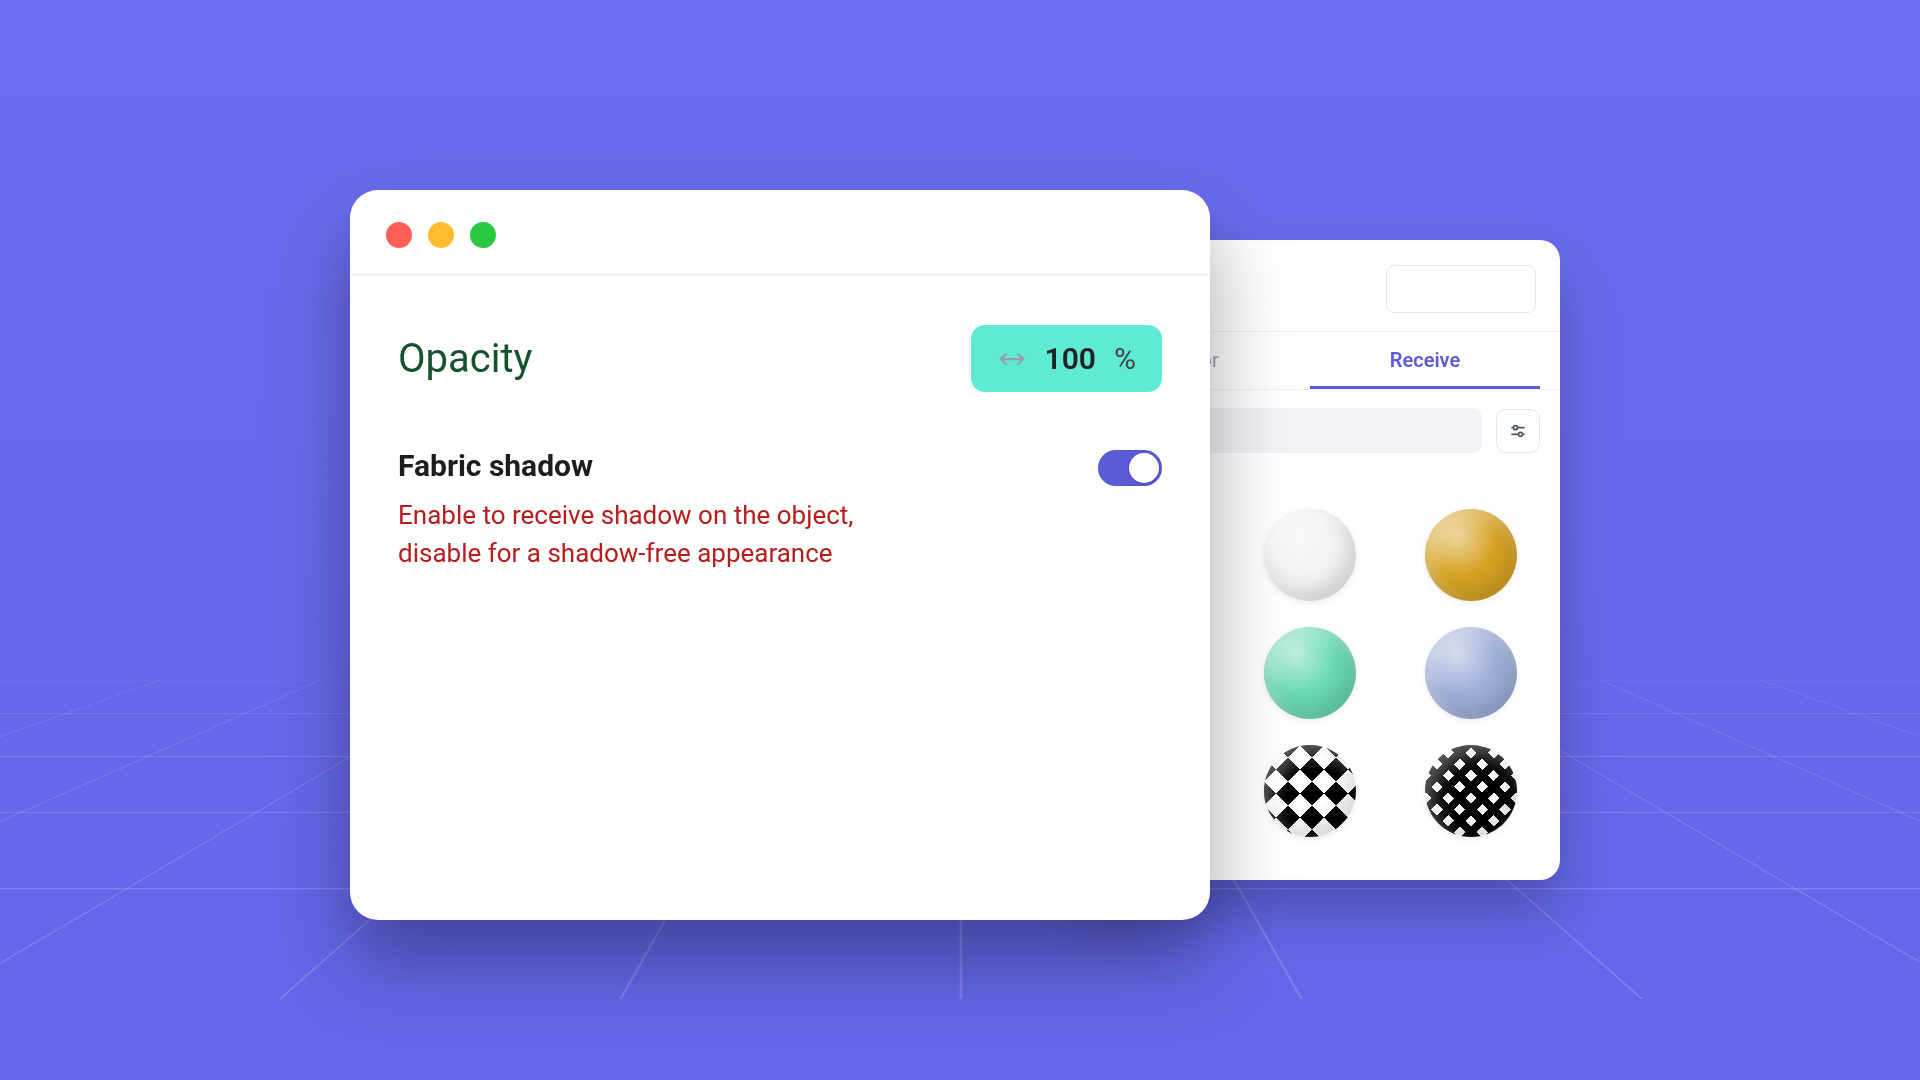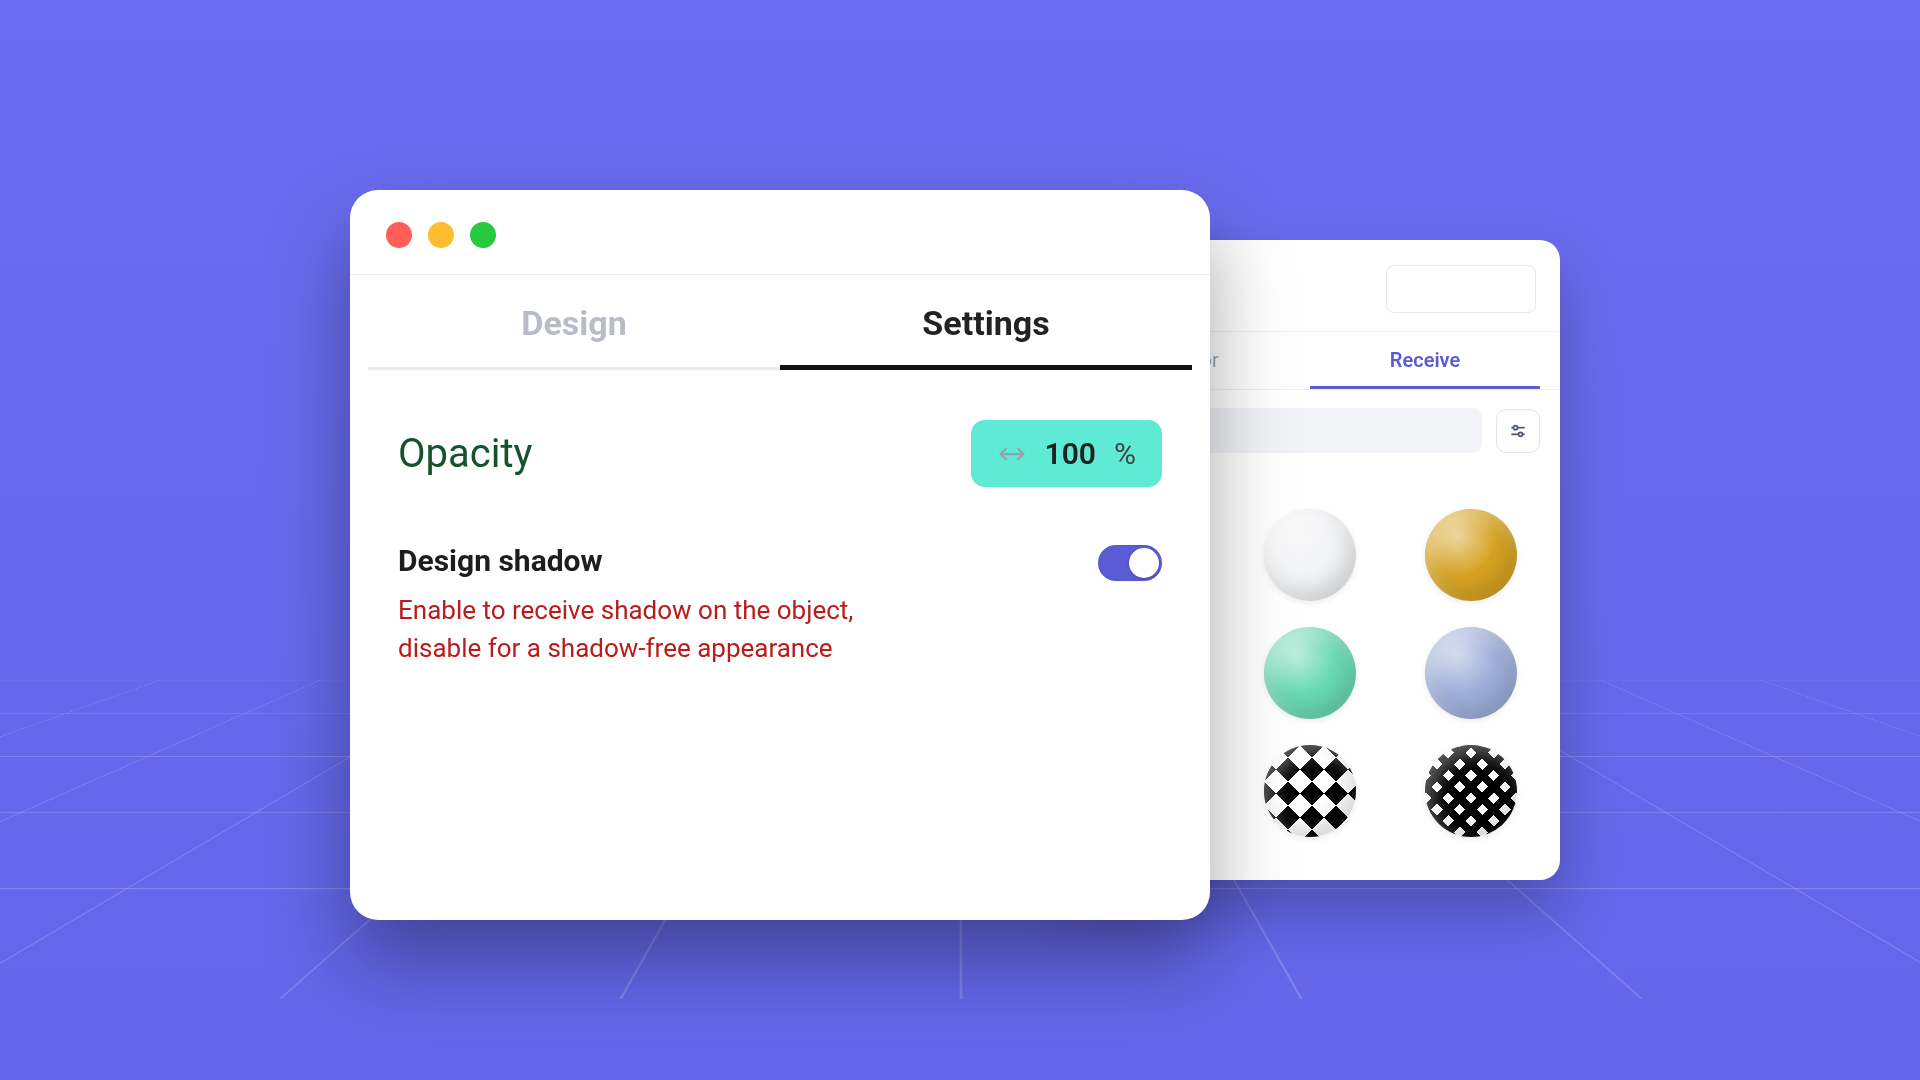--- a/index.html
+++ b/index.html
@@ -141,44 +141,40 @@
     </div>
 </div>
 
 <div class="panel-front">
   <div class="traffic">
     <div class="dot red"></div>
     <div class="dot yellow"></div>
     <div class="dot green"></div>
   </div>
   <div class="hr"></div>
-  <div class="tabs">
-    <div class="tab">Design</div>
-    <div class="tab active">Settings</div>
-  </div>
 
   <div class="section">
     <div class="row">
       <div class="label">Opacity</div>
       <div class="opacity-field">
         <span class="arrows">
           <svg width="30" height="20" viewBox="0 0 40 24" fill="none" stroke="#9aa0ab" stroke-width="3" stroke-linecap="round">
               <line x1="6" y1="12" x2="34" y2="12"></line>
               <polyline points="12,5 5,12 12,19"></polyline>
               <polyline points="28,5 35,12 28,19"></polyline>
             </svg>
         </span>
         <span class="val">100</span>
         <span>%</span>
       </div>
     </div>
 
     <div class="row2">
       <div class="txt">
-        <div class="title">Design shadow</div>
+        <div class="title">Fabric shadow</div>
         <div class="desc">Enable to receive shadow on the object, disable for a shadow-free appearance</div>
       </div>
       <div class="toggle">
         <div class="knob"></div>
       </div>
     </div>
   </div>
 </div>
 
 </body></html>

